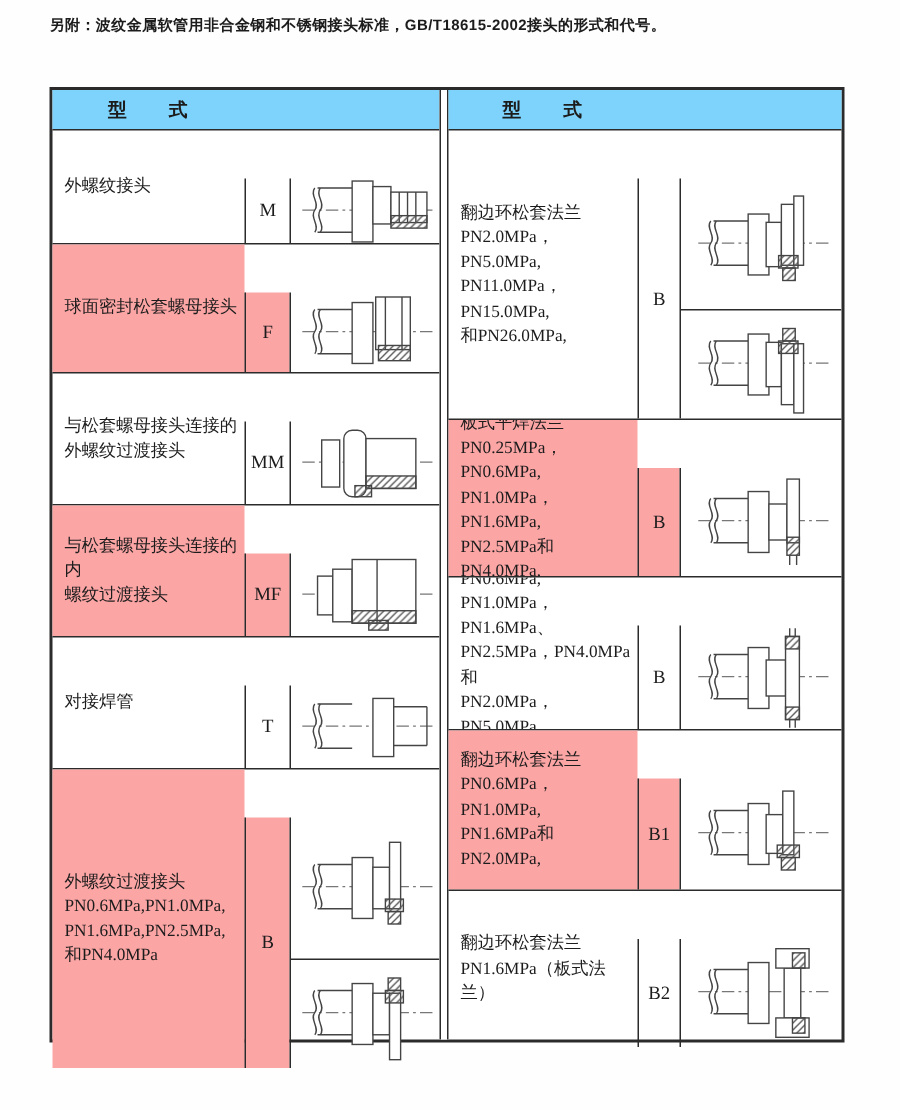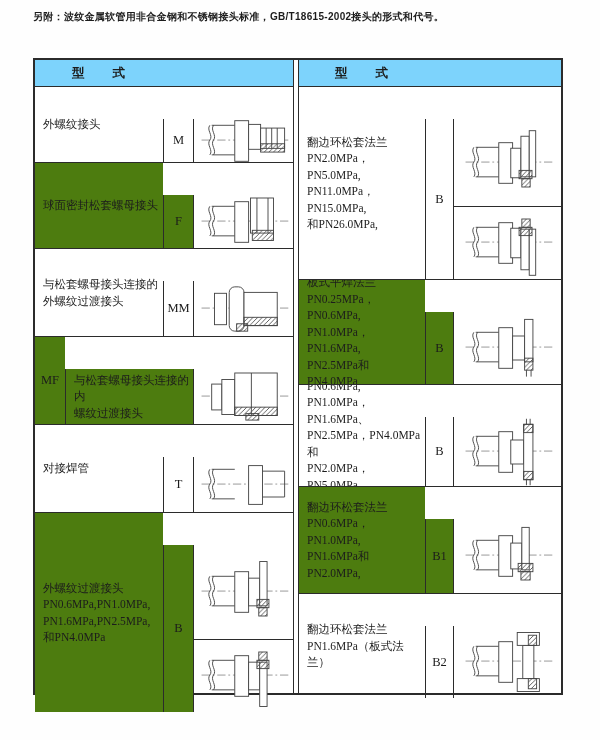--- a/index.html
+++ b/index.html
@@ -24,21 +24,21 @@
   .row + .row{border-top:1px solid #2b2b2b;}
   .row.header{background:#7dd3fc;height:26px;font-weight:bold;gap:24px;}
   .cell{box-sizing:border-box;display:flex;align-items:center;overflow:hidden;}
   .cell + .cell{border-left:1px solid #2b2b2b;margin-top:32px;}
   .c1{width:128px;padding:4px 4px 4px 8px;font-size:11.5px;line-height:16.5px;white-space:pre-line;}
   .right .c1{width:126px;}
   .c2{width:30px;justify-content:center;font-size:12.5px;}
   .right .c2{width:28px;}
   .c3{flex:1;justify-content:center;padding:0;}
   .row.header .cell{justify-content:center;padding:0;font-size:12.5px;letter-spacing:1px;}
-  .hl{background:#4d7c0f;}
+  .hl{background:#fca5a5;}
   .lh1{height:76px}.lh2{height:86px}.lh3{height:88px}.lh4{height:88px}.lh5{height:88px}.lh6{flex:1}
   .rh1{height:193px}.rh2{height:105px}.rh3{height:102px}.rh4{height:107px}.rh5{flex:1}
   .sub{display:flex;flex-direction:column;width:100%;height:100%;}
   .sub > div{flex:1;display:flex;align-items:center;justify-content:center;}
   .sub > div + div{border-top:1px solid #2b2b2b;}
   .sub > div.fx87{flex:none;height:87px;}
   .sub > div.fx94{flex:none;height:94px;}
   svg.diag{display:block;}
 </style>
 </head>
@@ -117,23 +117,23 @@
             <rect x="36" y="15" width="16" height="48" rx="6" fill="#fff"></rect>
             <rect x="52" y="21" width="36" height="36" fill="#fff"></rect>
             <rect x="52" y="48" width="36" height="9" fill="url(#hh)"></rect>
             <rect x="44" y="55" width="12" height="8" fill="url(#hh)"></rect>
           </g>
         </svg>
       </div>
     </div>
 
     <div class="row lh4">
-      <div class="cell c2 hl">MF</div>
       <div class="cell c1 hl">与松套螺母接头连接的内
 螺纹过渡接头</div>
+      <div class="cell c2 hl">MF</div>
       <div class="cell c3">
         <svg class="diag" viewBox="0 0 104 78" width="96" height="72">
           <use href="#cl"></use>
           <g stroke="#444" stroke-width="1">
             <rect x="17" y="25" width="11" height="28" fill="#fff"></rect>
             <rect x="28" y="20" width="14" height="38" fill="#fff"></rect>
             <rect x="42" y="13" width="46" height="46" fill="#fff"></rect>
             <path d="M60,13 V59" fill="none"></path>
             <rect x="42" y="50" width="46" height="9" fill="url(#hh)"></rect>
             <rect x="54" y="57" width="14" height="7" fill="url(#hh)"></rect>

